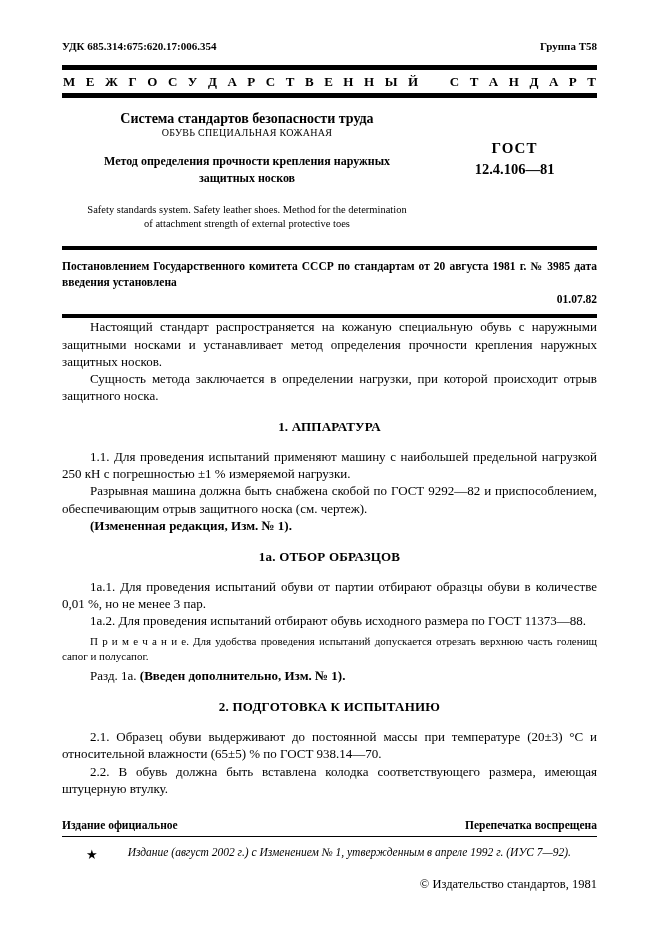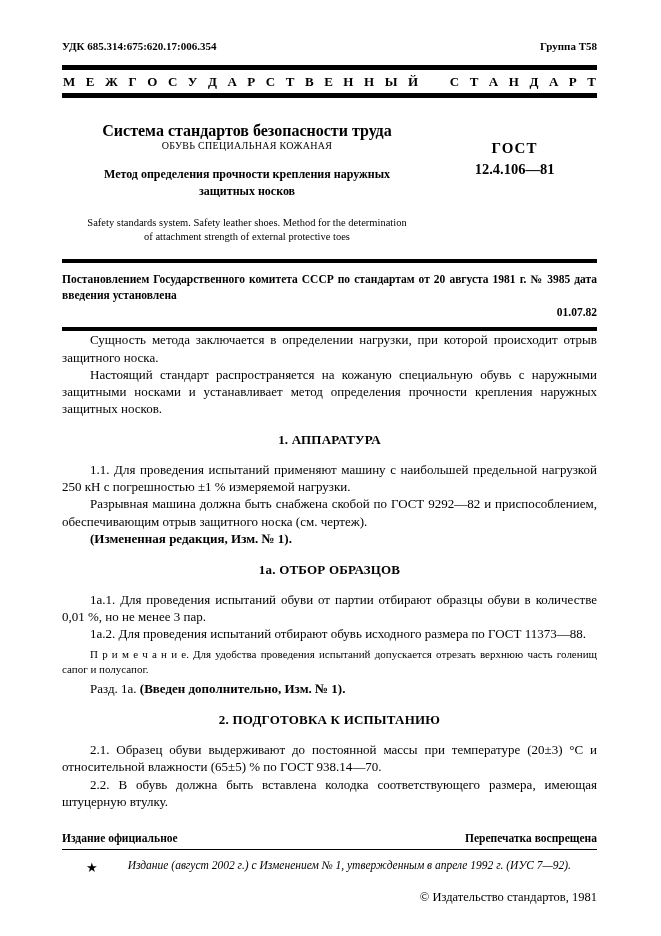--- a/index.html
+++ b/index.html
@@ -13,21 +13,21 @@
   .bar { background: #000; width: 100%; }
   .bar-thick { height: 5px; }
   .bar-mid { height: 4px; }
   .banner-top { margin-top: 13px; }
   .banner {
     font-weight: bold; font-size: 13px; padding: 4px 1px 3px 1px;
     text-align: justify; text-align-last: justify; white-space: normal;
   }
   .title-block { display: flex; margin-top: 12px; }
   .title-left { flex: 1; text-align: center; }
-  .system { font-weight: bold; font-size: 16px; margin-top: 12px; }
+  .system { font-weight: bold; font-size: 14px; margin-top: 1px; }
   .doc-title { font-weight: normal; font-size: 10px; letter-spacing: 0.3px; }
   .method { font-weight: bold; font-size: 12px; line-height: 1.45; }
   .method-first { margin-top: 15px; }
   .gost-box { width: 165px; text-align: center; font-weight: bold; }
   .gost-label { font-size: 15px; margin-top: 30px; letter-spacing: 1px; }
   .gost-num { font-size: 14.5px; margin-top: 4px; }
   .english { width: calc(100% - 165px); text-align: center; font-size: 10.5px; line-height: 1.4; margin-top: 15px; }
   .rule-1 { margin-top: 14px; }
   .decree { font-weight: bold; font-size: 11.5px; line-height: 1.4; margin: 8px 0 0 0; text-align: justify; }
   .decree-date { font-weight: bold; font-size: 11.5px; text-align: right; margin-top: 3px; }
@@ -81,22 +81,22 @@
     <div>of attachment strength of external protective toes</div>
   </div>
 
   <div class="bar bar-mid rule-1"></div>
 
   <p class="decree">Постановлением Государственного комитета СССР по стандартам от 20 августа 1981 г. № 3985 дата введения установлена</p>
   <div class="decree-date">01.07.82</div>
 
   <div class="bar bar-mid rule-2"></div>
 
+  <p class="body first-body">Настоящий стандарт распространяется на кожаную специальную обувь с наружными защитными носками и устанавливает метод определения прочности крепления наружных защитных носков.</p>
   <p class="body">Сущность метода заключается в определении нагрузки, при которой происходит отрыв защитного носка.</p>
-  <p class="body first-body">Настоящий стандарт распространяется на кожаную специальную обувь с наружными защитными носками и устанавливает метод определения прочности крепления наружных защитных носков.</p>
 
   <h3 class="sec">1. АППАРАТУРА</h3>
   <p class="body">1.1. Для проведения испытаний применяют машину с наибольшей предельной нагрузкой 250 кН с погрешностью ±1 % измеряемой нагрузки.</p>
   <p class="body">Разрывная машина должна быть снабжена скобой по ГОСТ 9292—82 и приспособлением, обеспечивающим отрыв защитного носка (см. чертеж).</p>
   <p class="body bold">(Измененная редакция, Изм. № 1).</p>
 
   <h3 class="sec">1а. ОТБОР ОБРАЗЦОВ</h3>
   <p class="body">1а.1. Для проведения испытаний обуви от партии отбирают образцы обуви в количестве 0,01 %, но не менее 3 пар.</p>
   <p class="body">1а.2. Для проведения испытаний отбирают обувь исходного размера по ГОСТ 11373—88.</p>
   <p class="note">П р и м е ч а н и е. Для удобства проведения испытаний допускается отрезать верхнюю часть голенищ сапог и полусапог.</p>

